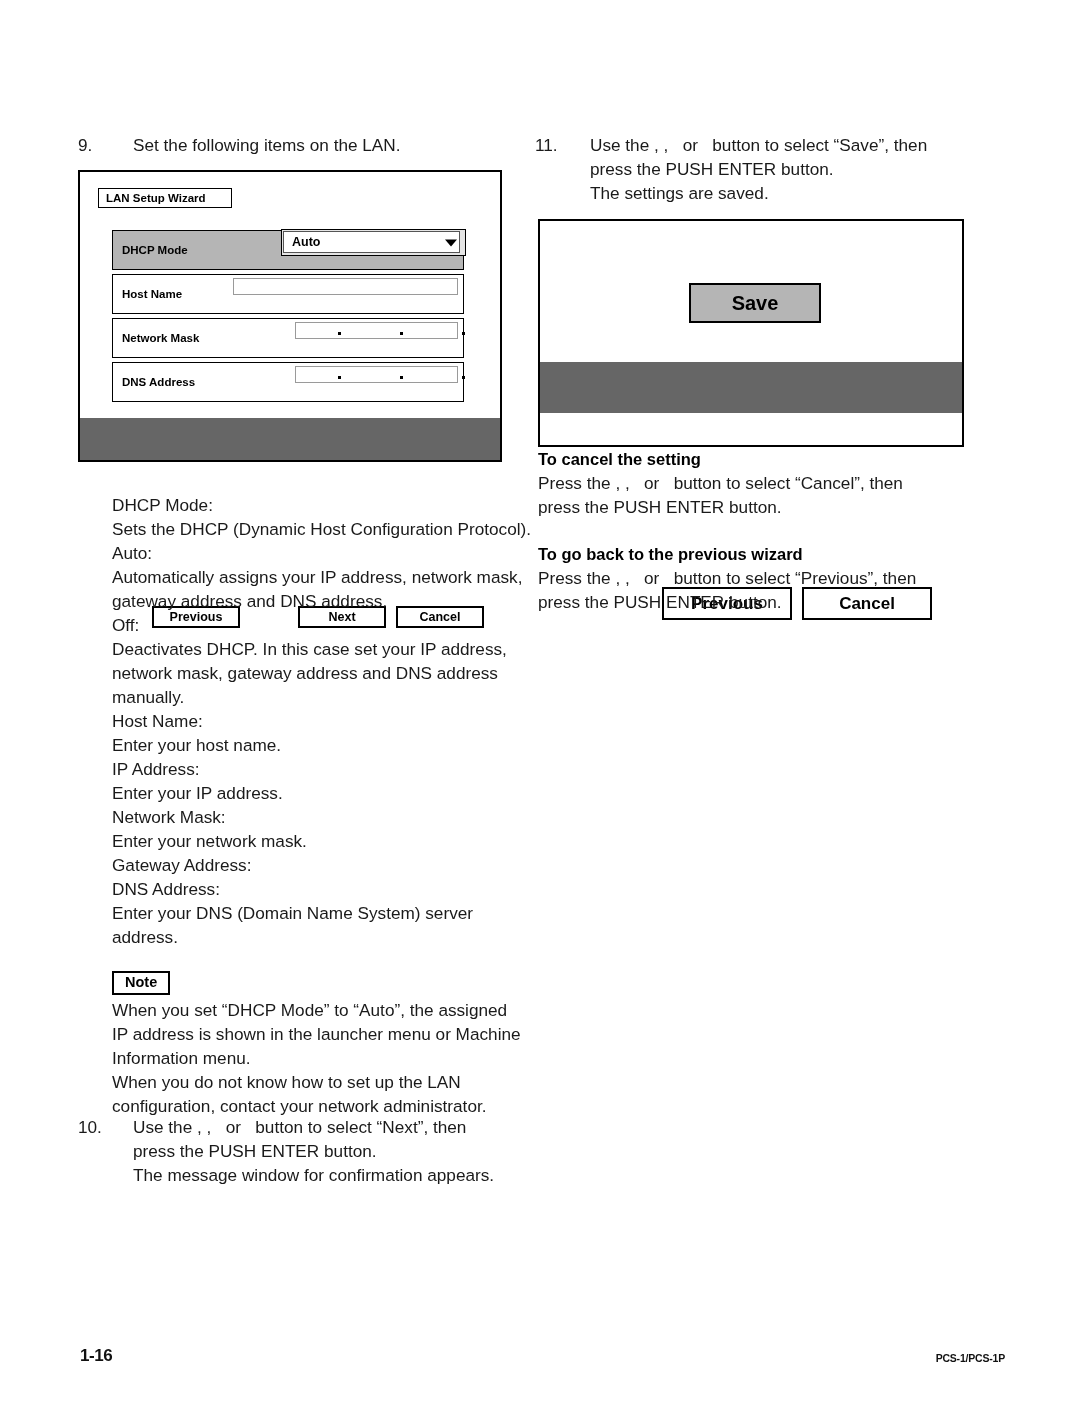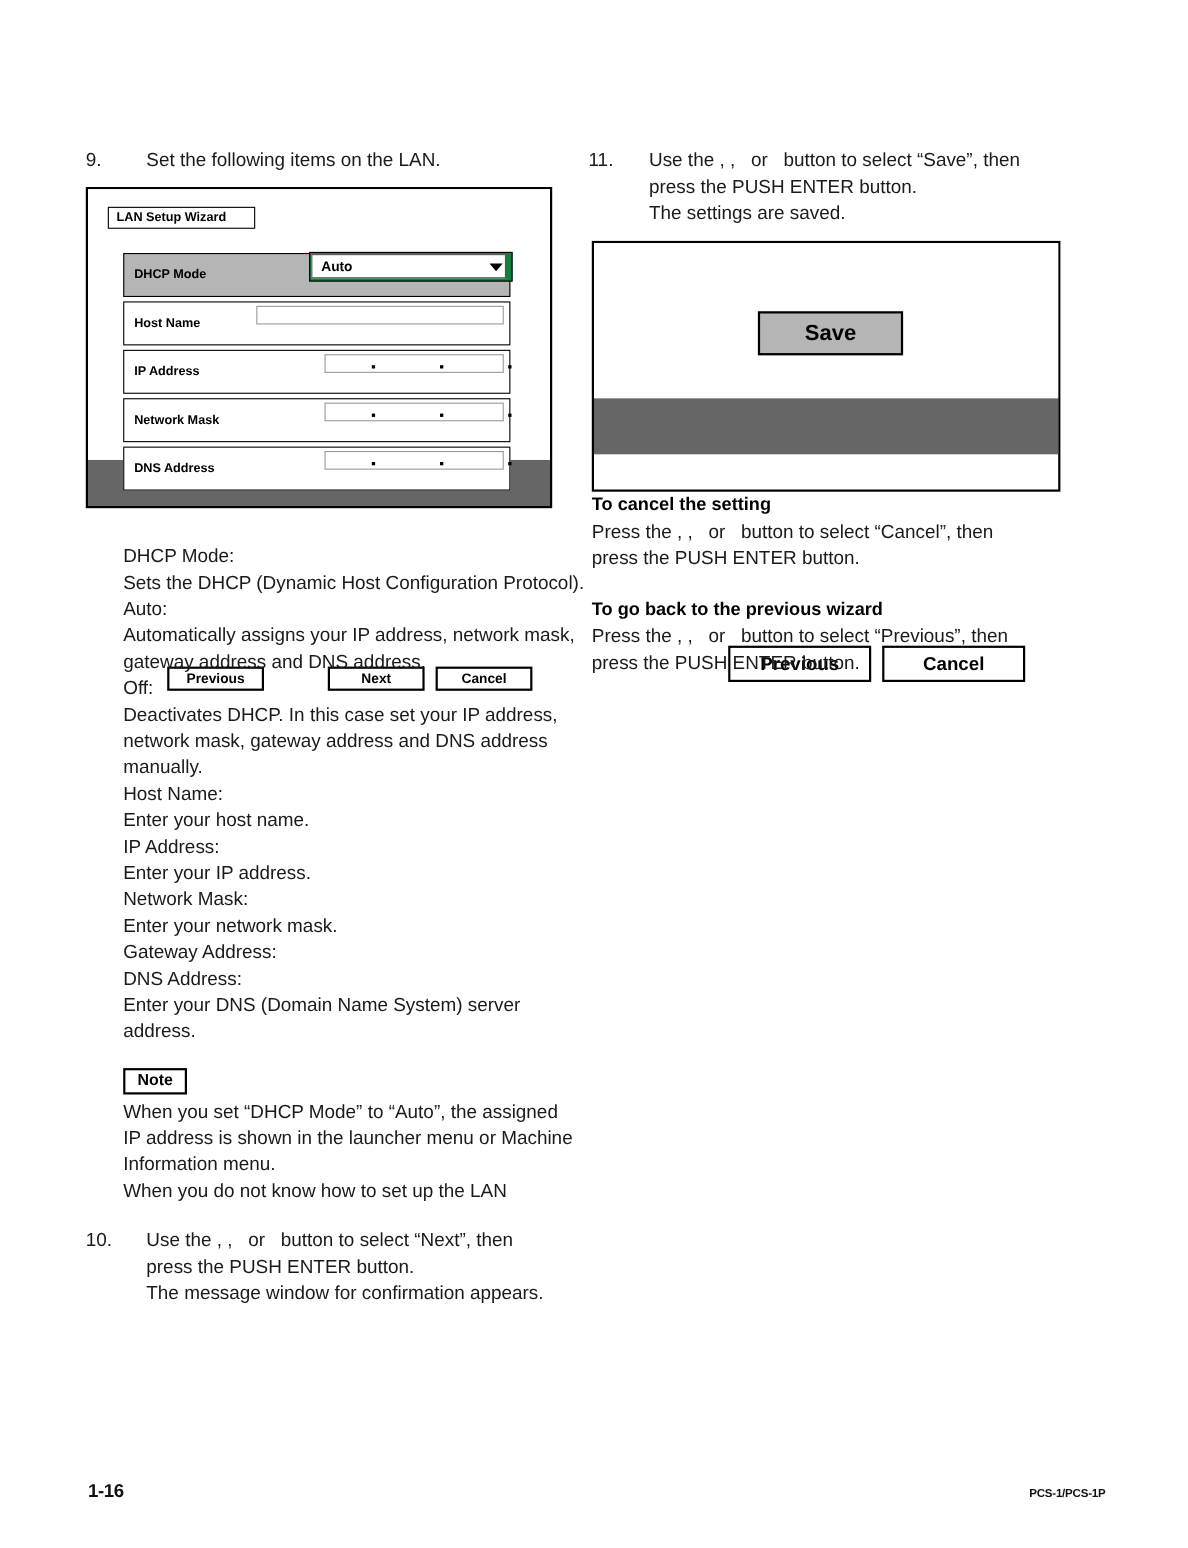--- a/index.html
+++ b/index.html
@@ -126,21 +126,21 @@
     white-space: nowrap;
   }
 
   
   .combo {
     position: absolute;
     left: 168px;
     top: -2px;
     width: 185px;
     height: 27px;
-    background: #15803d;
+    background: #e5e5e5;
     border: 1.5px solid #000;
     box-sizing: border-box;
     display: flex;
     align-items: center;
   }
   .combo-inner {
     position: absolute;
     left: 1px; top: 1px; right: 5px; bottom: 2px;
     background: #ffffff;
     border: 1px solid #555;
@@ -255,28 +255,20 @@
             </div>
             <span class="combo-arrow"></span>
           </div>
         </div>
 
         <div class="frow">
           <span class="frow-label">Host Name</span>
           <div class="inp wide"></div>
         </div>
 
-        <div class="frow">
-          <span class="frow-label">IP Address</span>
-          <div class="inp ip">
-            <span class="ipdot" style="left:42px;"></span>
-            <span class="ipdot" style="left:104px;"></span>
-            <span class="ipdot" style="left:166px;"></span>
-          </div>
-        </div>
 
         <div class="frow">
           <span class="frow-label">Network Mask</span>
           <div class="inp ip">
             <span class="ipdot" style="left:42px;"></span>
             <span class="ipdot" style="left:104px;"></span>
             <span class="ipdot" style="left:166px;"></span>
           </div>
         </div>
 
@@ -322,20 +314,21 @@
     <div class="body-text">address.</div>
   </div>
 
   <div style="position:absolute; left:112px; top:971px; width:440px;">
     <div class="note-badge">Note</div>
     <div style="margin-top:3px;">
       <div class="body-text">When you set “DHCP Mode” to “Auto”, the assigned</div>
       <div class="body-text">IP address is shown in the launcher menu or Machine</div>
       <div class="body-text">Information menu.</div>
       <div class="body-text">When you do not know how to set up the LAN</div>
+      <div class="body-text">configuration, contact your network administrator.</div>
     </div>
   </div>
 
   <div class="step" style="left:78px; top:1115px; width:480px;">
     <div class="step-num">10.</div>
     <div class="step-body">
       <div class="body-text">Use the , ,   or   button to select “Next”, then</div>
       <div class="body-text">press the PUSH ENTER button.</div>
       <div class="body-text">The message window for confirmation appears.</div>
     </div>

